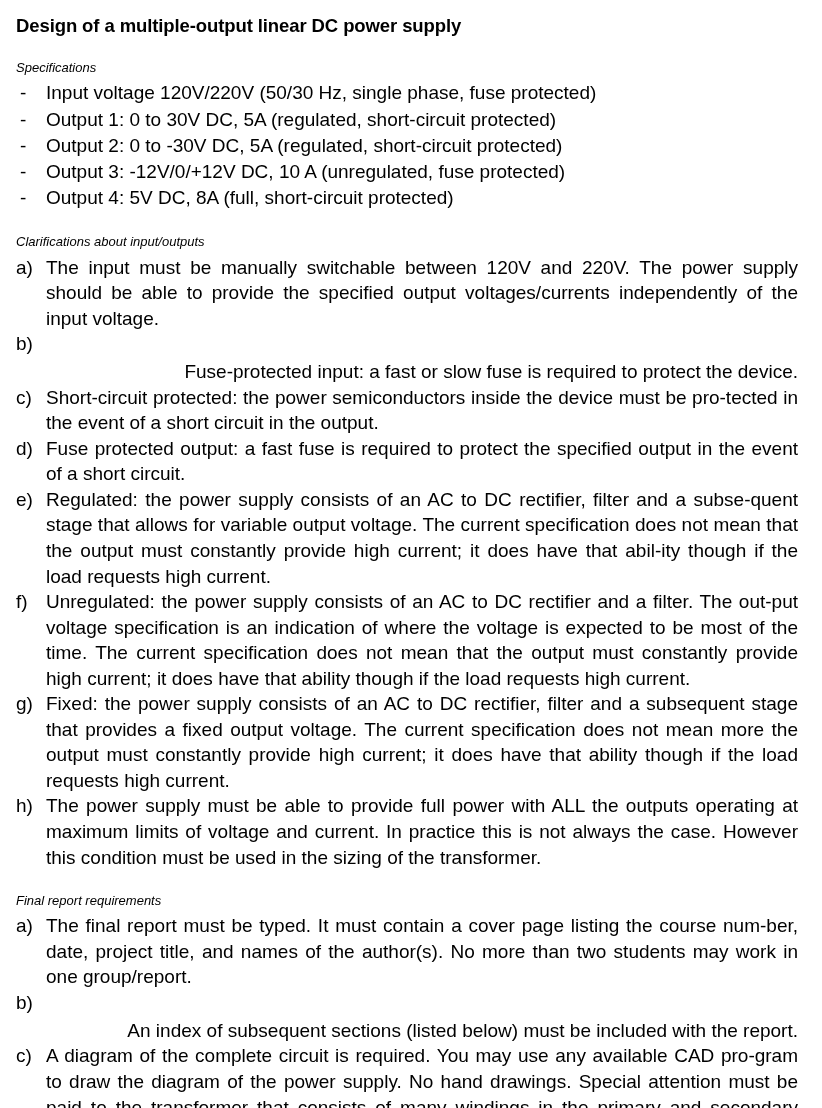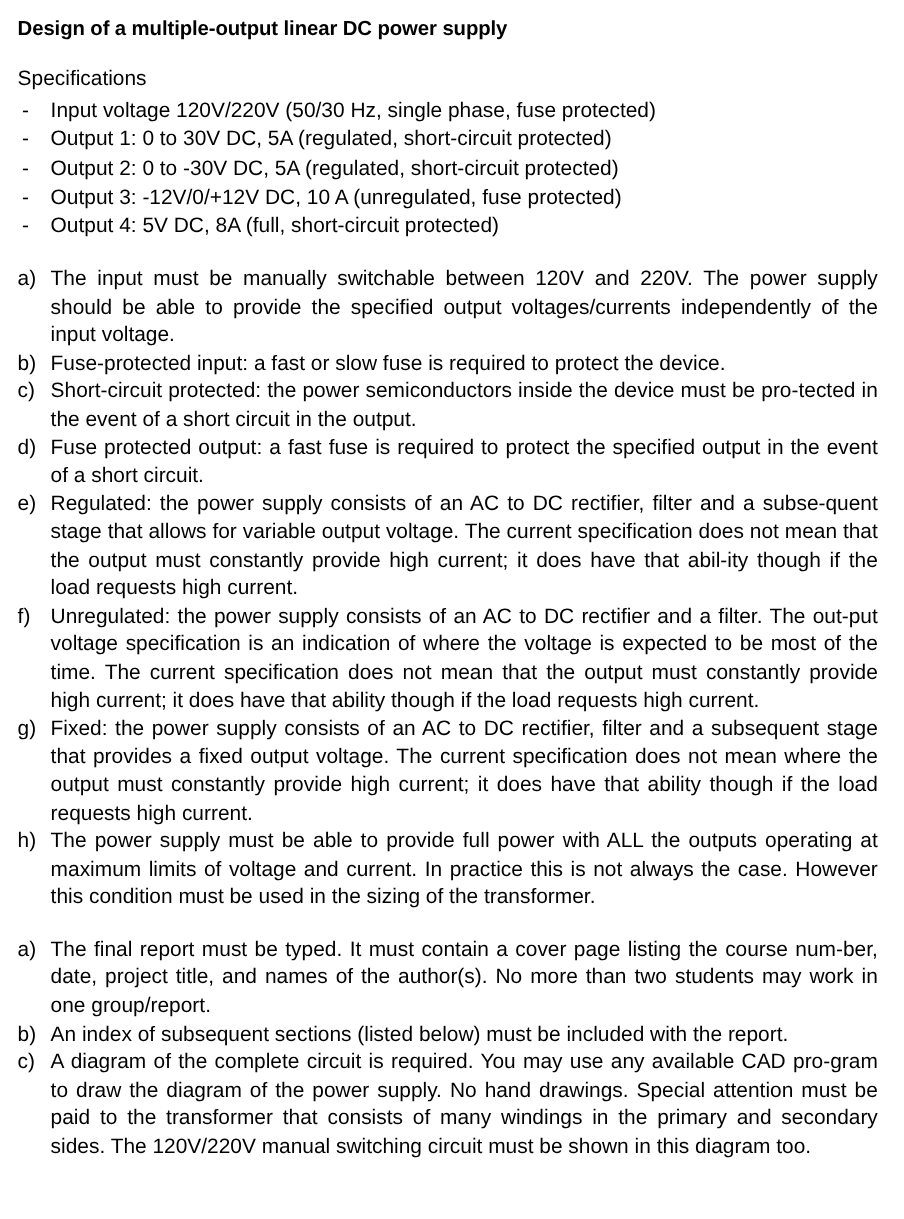--- a/index.html
+++ b/index.html
@@ -21,23 +21,24 @@
     padding: 14px 16px 0 16px;
   }
   .doc-title {
     font-size: 18.5px;
     font-weight: bold;
     line-height: 1.25;
     margin: 0 0 22px 0;
     letter-spacing: -0.1px;
   }
   .section-heading {
-    font-size: 19px;
+    font-size: 13px;
     line-height: 1.32;
     margin: 0 0 4px 0;
+    font-style: italic;
   }
   .spacer {
     height: 22px;
   }
   
   .dash-list {
     margin: 0;
     padding: 0;
     list-style: none;
   }
@@ -73,21 +74,22 @@
     flex: 0 0 30px;
     box-sizing: border-box;
   }
   .alpha-list .text {
     flex: 1 1 auto;
     text-align: justify;
     text-justify: inter-word;
     padding-right: 2px;
   }
   .alpha-list .text.nojust {
-    text-align: left;
+    text-align: right;
+    margin-top: 28px;
   }
 </style>
 </head>
 <body>
 
 <div class="page">
 
   <h1 class="doc-title">Design of a multiple-output linear DC power supply</h1>
 
   <div>
@@ -112,20 +114,21 @@
       <li>
         <span class="marker">-</span>
         <span class="text">Output 4: 5V DC, 8A (full, short-circuit protected)</span>
       </li>
     </ul>
   </div>
 
   <div class="spacer"></div>
 
   <div>
+    <div class="section-heading">Clarifications about input/outputs</div>
     <ol class="alpha-list">
       <li>
         <span class="marker">a)</span>
         <span class="text">The input must be manually switchable between 120V and 220V. The power supply should be able to provide the specified output voltages/currents independently of the input voltage.</span>
       </li>
       <li>
         <span class="marker">b)</span>
         <span class="text nojust">Fuse-protected input: a fast or slow fuse is required to protect the device.</span>
       </li>
       <li>
@@ -139,32 +142,33 @@
       <li>
         <span class="marker">e)</span>
         <span class="text">Regulated: the power supply consists of an AC to DC rectifier, filter and a subse-quent stage that allows for variable output voltage. The current specification does not mean that the output must constantly provide high current; it does have that abil-ity though if the load requests high current.</span>
       </li>
       <li>
         <span class="marker">f)</span>
         <span class="text">Unregulated: the power supply consists of an AC to DC rectifier and a filter. The out-put voltage specification is an indication of where the voltage is expected to be most of the time. The current specification does not mean that the output must constantly provide high current; it does have that ability though if the load requests high current.</span>
       </li>
       <li>
         <span class="marker">g)</span>
-        <span class="text">Fixed: the power supply consists of an AC to DC rectifier, filter and a subsequent stage that provides a fixed output voltage. The current specification does not mean where the output must constantly provide high current; it does have that ability though if the load requests high current.</span>
+        <span class="text">Fixed: the power supply consists of an AC to DC rectifier, filter and a subsequent stage that provides a fixed output voltage. The current specification does not mean more the output must constantly provide high current; it does have that ability though if the load requests high current.</span>
       </li>
       <li>
         <span class="marker">h)</span>
         <span class="text">The power supply must be able to provide full power with ALL the outputs operating at maximum limits of voltage and current. In practice this is not always the case. However this condition must be used in the sizing of the transformer.</span>
       </li>
     </ol>
   </div>
 
   <div class="spacer"></div>
 
   <div>
+    <div class="section-heading">Final report requirements</div>
     <ol class="alpha-list">
       <li>
         <span class="marker">a)</span>
         <span class="text">The final report must be typed. It must contain a cover page listing the course num-ber, date, project title, and names of the author(s). No more than two students may work in one group/report.</span>
       </li>
       <li>
         <span class="marker">b)</span>
         <span class="text nojust">An index of subsequent sections (listed below) must be included with the report.</span>
       </li>
       <li>

